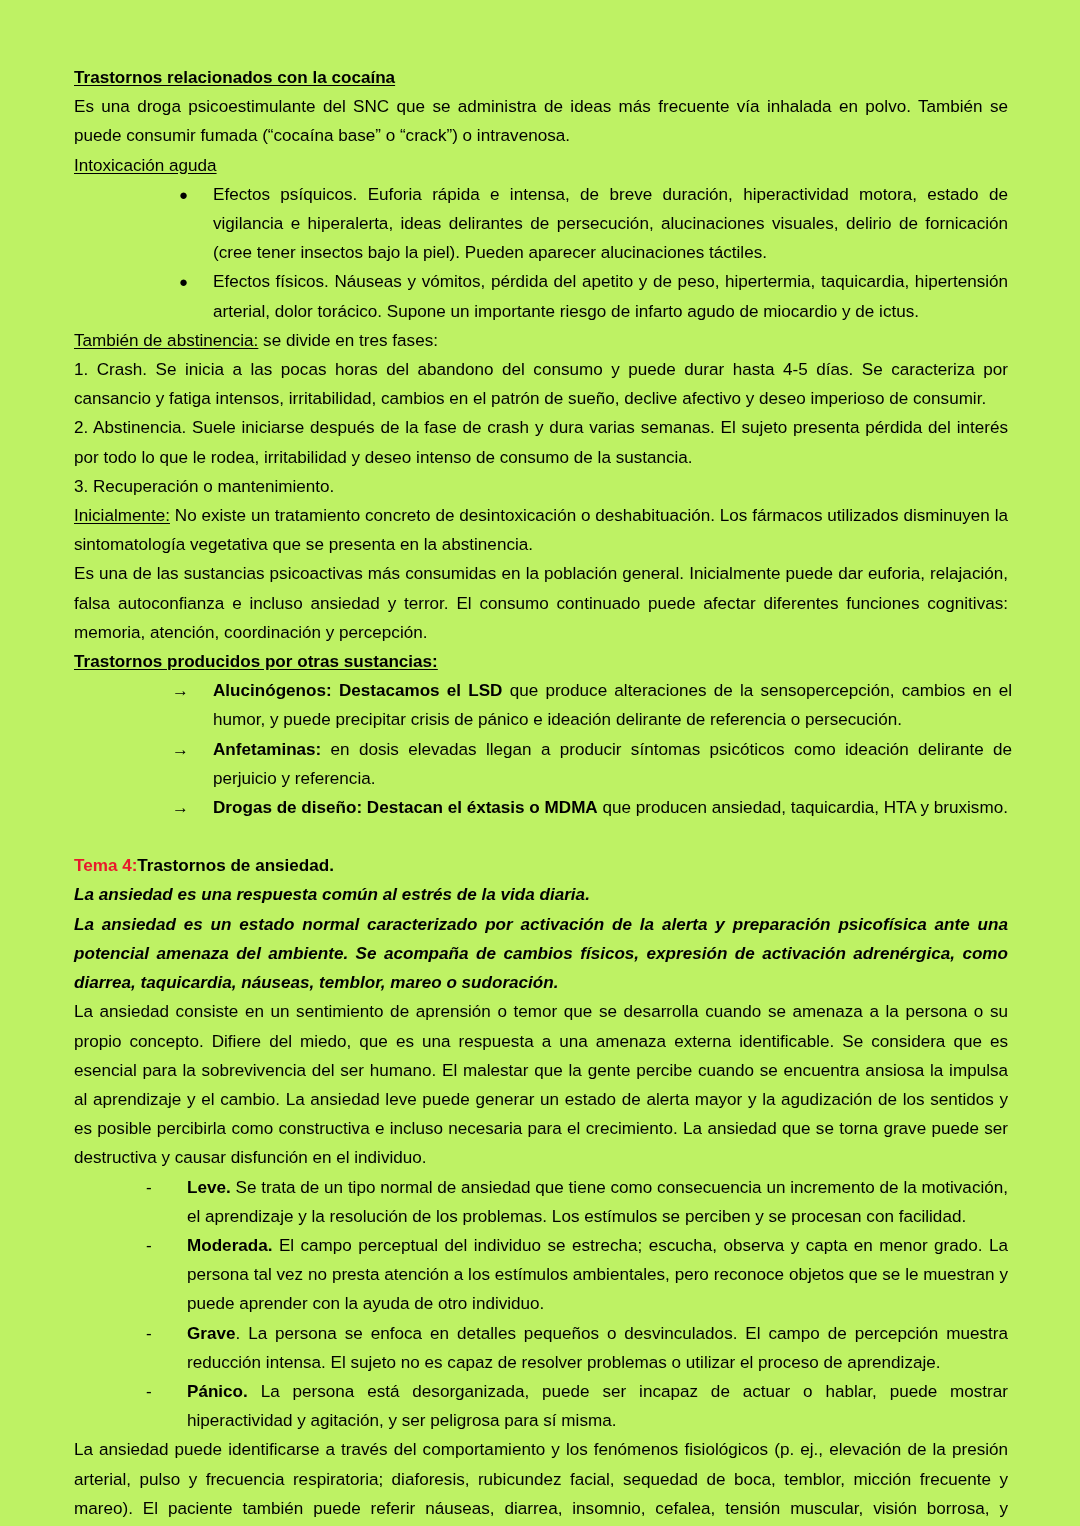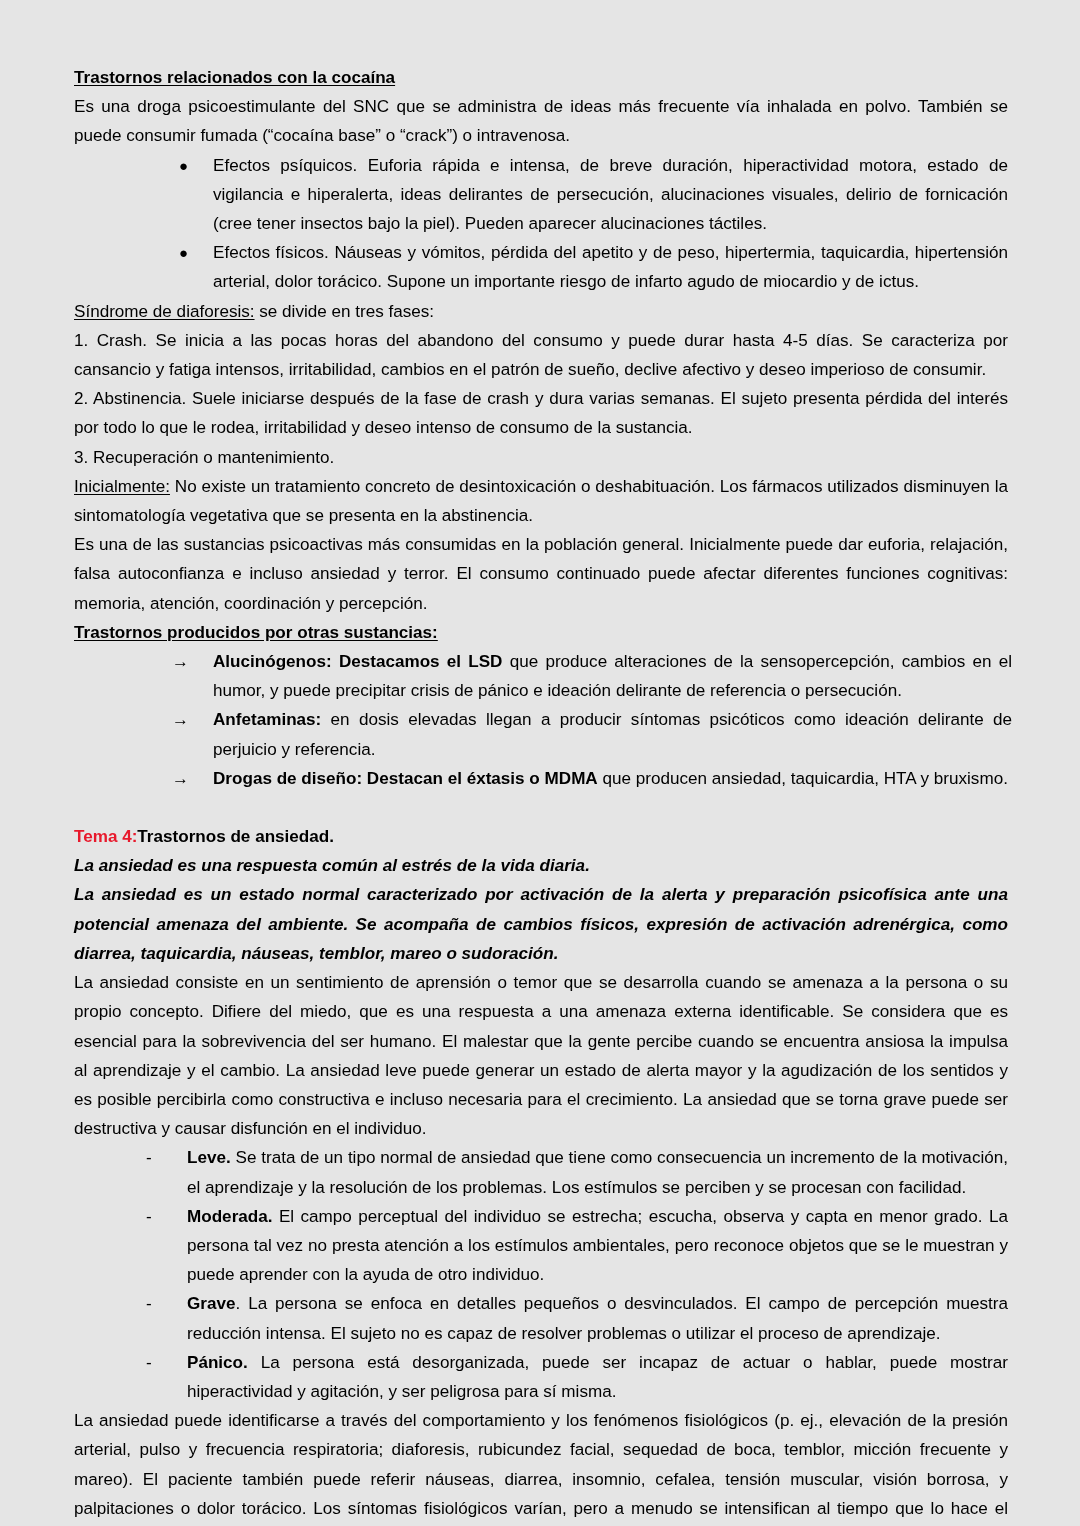--- a/index.html
+++ b/index.html
@@ -13,21 +13,21 @@
     font-family: "Liberation Sans", sans-serif;
     color: #000000;
     -webkit-font-smoothing: antialiased;
   }
   .page {
     position: relative;
     width: 1080px;
     height: 1526px;
     box-sizing: border-box;
     padding: 63px 72px 0 74px;
-    background: #e5e5e5;
+    background: #bef264;
   }
   .doc {
     width: 934px;
     font-size: 17.1px;
     line-height: 29.2px;
   }
 
   
   p {
     margin: 0;
@@ -111,34 +111,37 @@
 
 <div class="page">
   <div class="doc">
 
     <p class="left">
       <span class="head-u">Trastornos relacionados con la cocaína</span>
     </p>
 
     <p class="flow">Es una droga psicoestimulante del SNC que se administra de ideas más frecuente vía inhalada en polvo. También se puede consumir fumada (“cocaína base” o “crack”) o intravenosa.</p>
 
+    <p class="left">
+      <span class="head-nb">Intoxicación aguda</span>
+    </p>
 
     <ul class="bullets">
       <li>
         <span class="mark">●</span>
         <span class="li-body"><span class="u">Efectos psíquicos.</span><span> Euforia rápida e intensa, de breve duración, hiperactividad motora, estado de vigilancia e hiperalerta, ideas delirantes de persecución, alucinaciones visuales, delirio de fornicación (cree tener insectos bajo la piel). Pueden aparecer alucinaciones táctiles.</span></span>
       </li>
       <li>
         <span class="mark">●</span>
         <span class="li-body"><span class="u">Efectos físicos.</span><span> Náuseas y vómitos, pérdida del apetito y de peso, hipertermia, taquicardia, hipertensión arterial, dolor torácico. Supone un importante riesgo de infarto agudo de miocardio y de ictus.</span></span>
       </li>
     </ul>
 
     <p class="left">
-      <span class="head-nb">Síndrome de diaforesis:</span><span> se divide en tres fases:</span>
+      <span class="head-nb">También de abstinencia:</span><span> se divide en tres fases:</span>
     </p>
 
     <p class="flow">1. Crash. Se inicia a las pocas horas del abandono del consumo y puede durar hasta 4-5 días. Se caracteriza por cansancio y fatiga intensos, irritabilidad, cambios en el patrón de sueño, declive afectivo y deseo imperioso de consumir.</p>
     <p class="flow">2. Abstinencia. Suele iniciarse después de la fase de crash y dura varias semanas. El sujeto presenta pérdida del interés por todo lo que le rodea, irritabilidad y deseo intenso de consumo de la sustancia.</p>
     <p class="left">3. Recuperación o mantenimiento.</p>
 
     <p class="flow">
       <span class="head-nb">Inicialmente:</span><span> No existe un tratamiento concreto de desintoxicación o deshabituación. Los fármacos utilizados disminuyen la sintomatología vegetativa que se presenta en la abstinencia.</span>
     </p>
 

